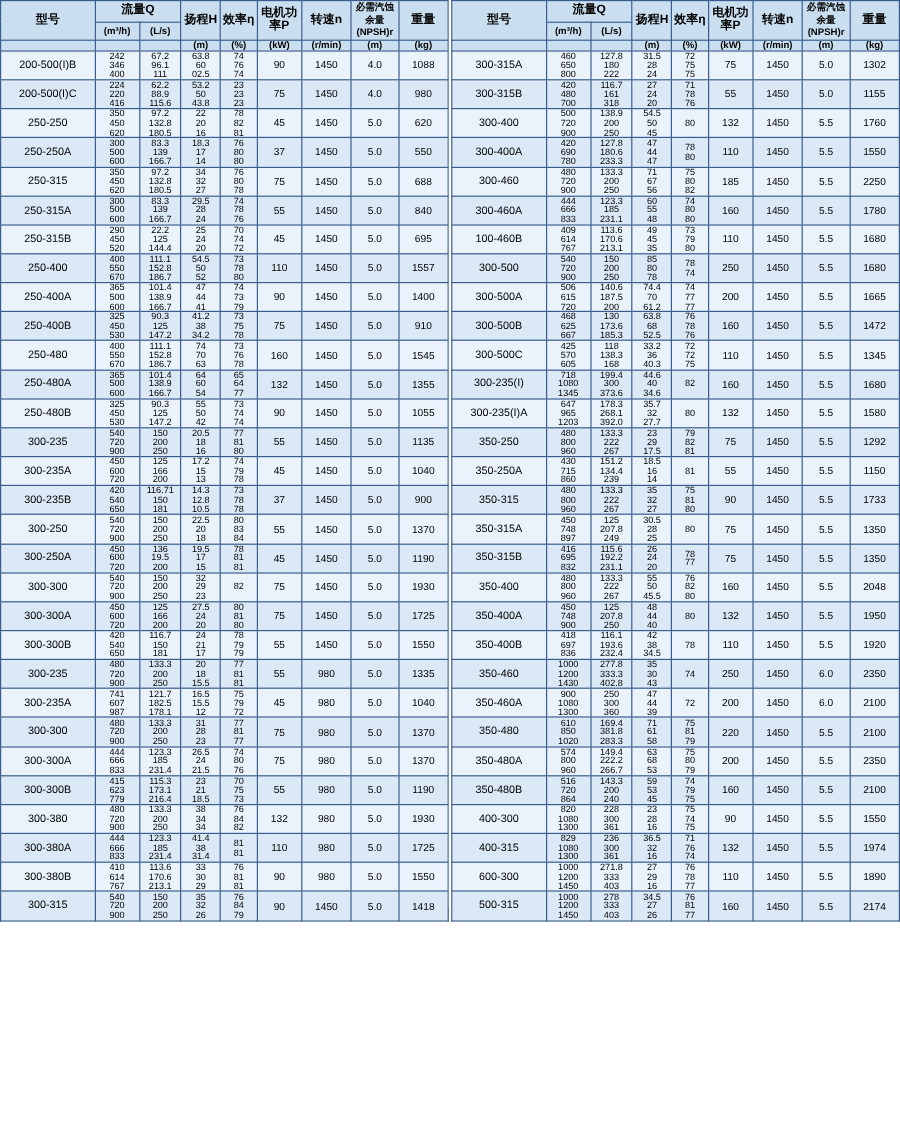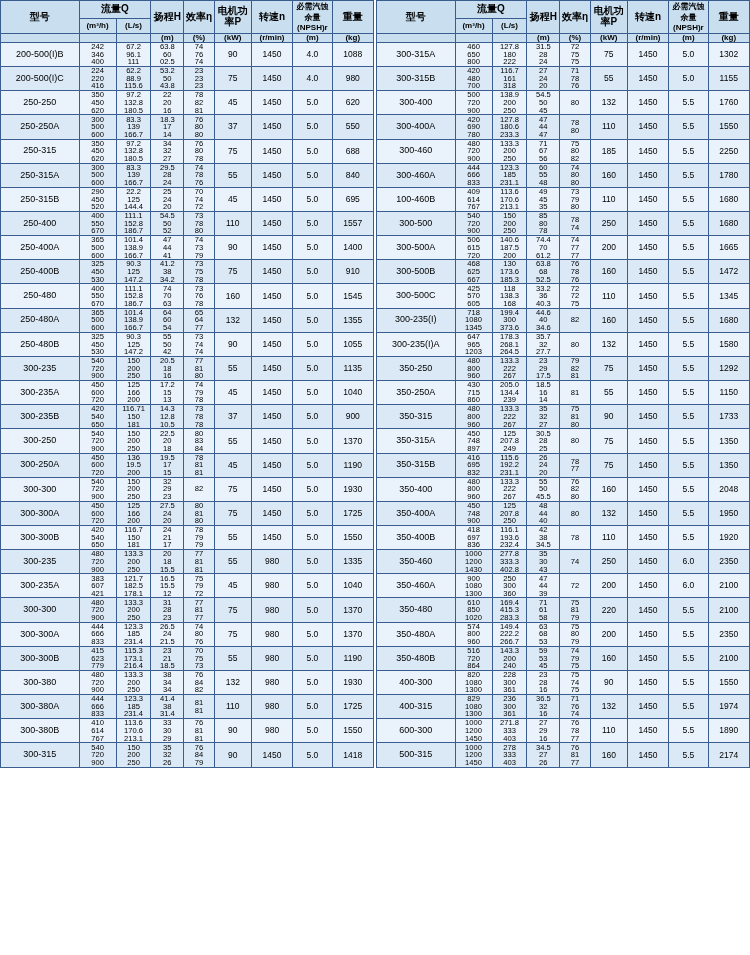--- a/index.html
+++ b/index.html
@@ -850,23 +850,23 @@
           </td>
           <td>55</td>
           <td>980</td>
           <td>5.0</td>
           <td>1335</td>
         </tr>
         <tr>
           <td class="model">300-235A</td>
           <td>
             <div class="stack">
-              <span>383</span>
+              <span>741</span>
               <span>607</span>
-              <span>421</span>
+              <span>987</span>
             </div>
           </td>
           <td>
             <div class="stack">
               <span>121.7</span>
               <span>182.5</span>
               <span>178.1</span>
             </div>
           </td>
           <td>
@@ -1602,21 +1602,21 @@
             <div class="stack">
               <span>647</span>
               <span>965</span>
               <span>1203</span>
             </div>
           </td>
           <td>
             <div class="stack">
               <span>178.3</span>
               <span>268.1</span>
-              <span>264.5</span>
+              <span>392.0</span>
             </div>
           </td>
           <td>
             <div class="stack">
               <span>35.7</span>
               <span>32</span>
               <span>27.7</span>
             </div>
           </td>
           <td>
@@ -1670,21 +1670,21 @@
           <td class="model">350-250A</td>
           <td>
             <div class="stack">
               <span>430</span>
               <span>715</span>
               <span>860</span>
             </div>
           </td>
           <td>
             <div class="stack">
-              <span>205.0</span>
+              <span>151.2</span>
               <span>134.4</span>
               <span>239</span>
             </div>
           </td>
           <td>
             <div class="stack">
               <span>18.5</span>
               <span>16</span>
               <span>14</span>
             </div>
@@ -1986,21 +1986,21 @@
           <td>
             <div class="stack">
               <span>610</span>
               <span>850</span>
               <span>1020</span>
             </div>
           </td>
           <td>
             <div class="stack">
               <span>169.4</span>
-              <span>415.3</span>
+              <span>381.8</span>
               <span>283.3</span>
             </div>
           </td>
           <td>
             <div class="stack">
               <span>71</span>
               <span>61</span>
               <span>58</span>
             </div>
           </td>

